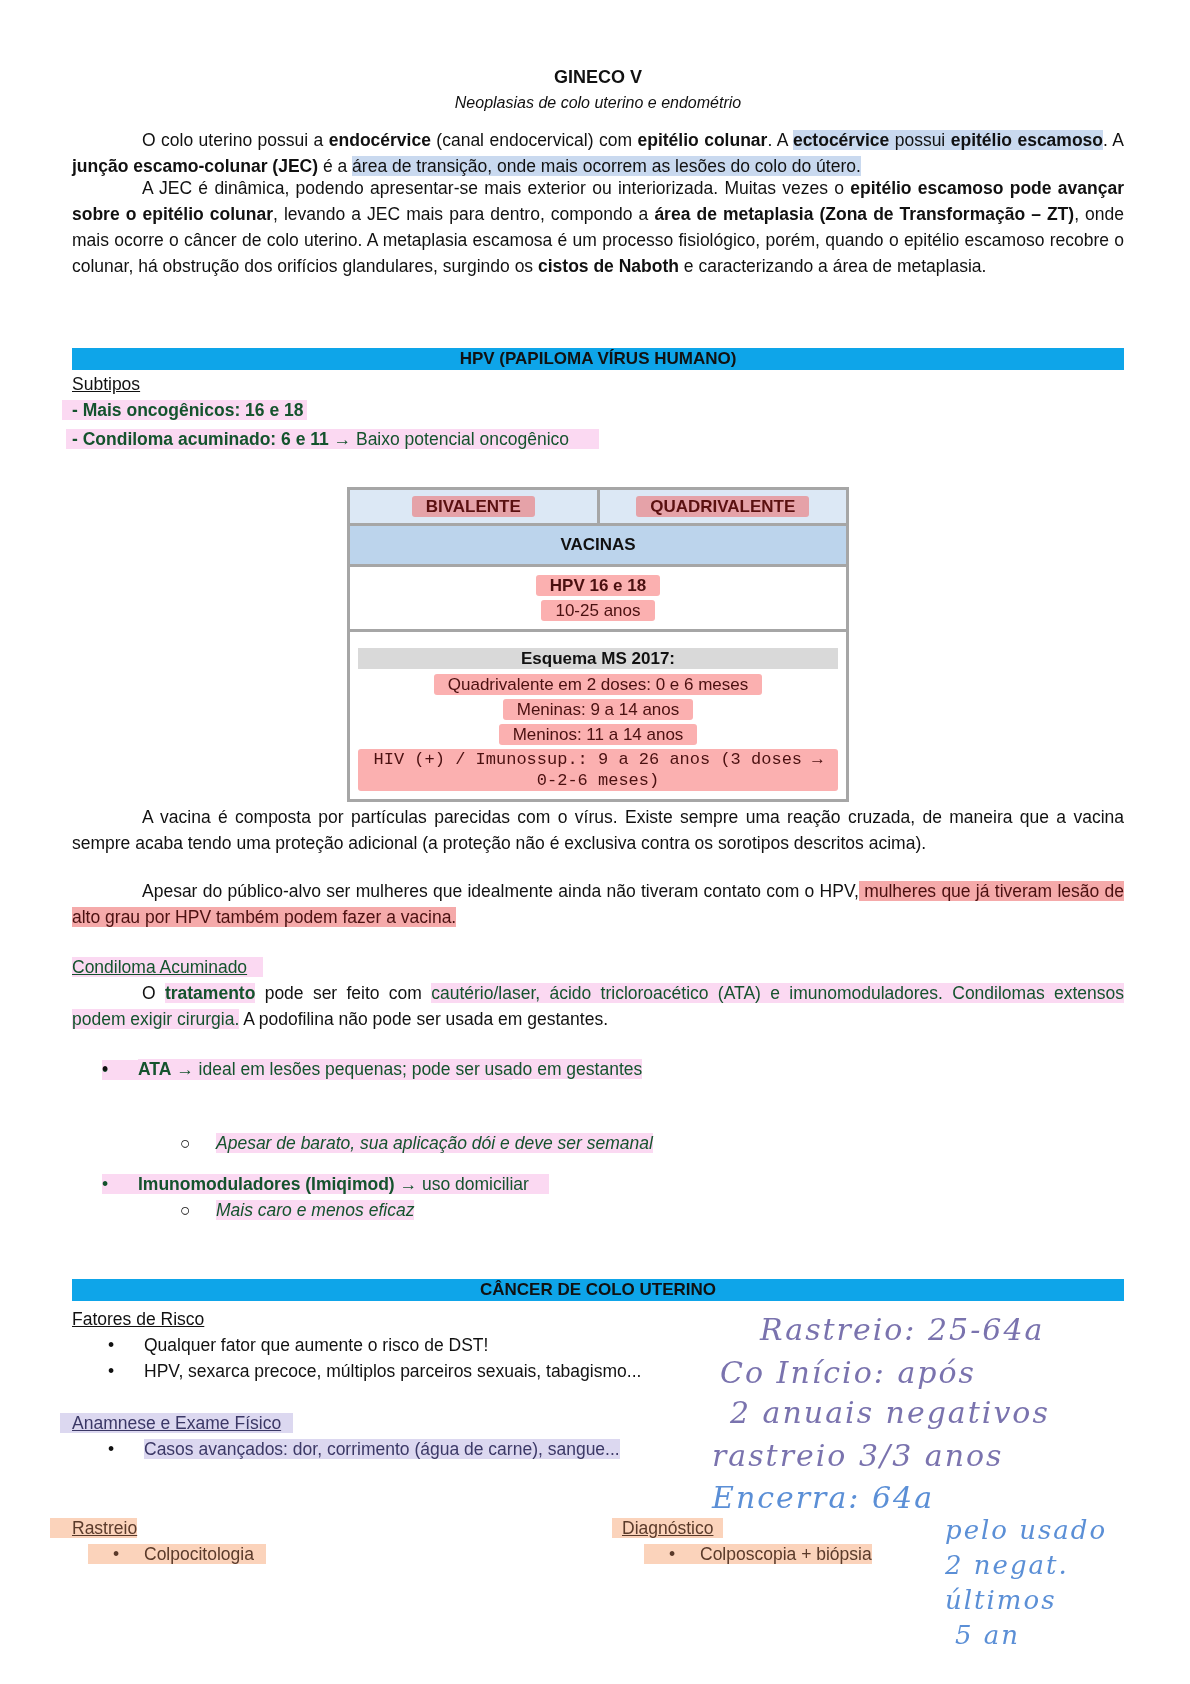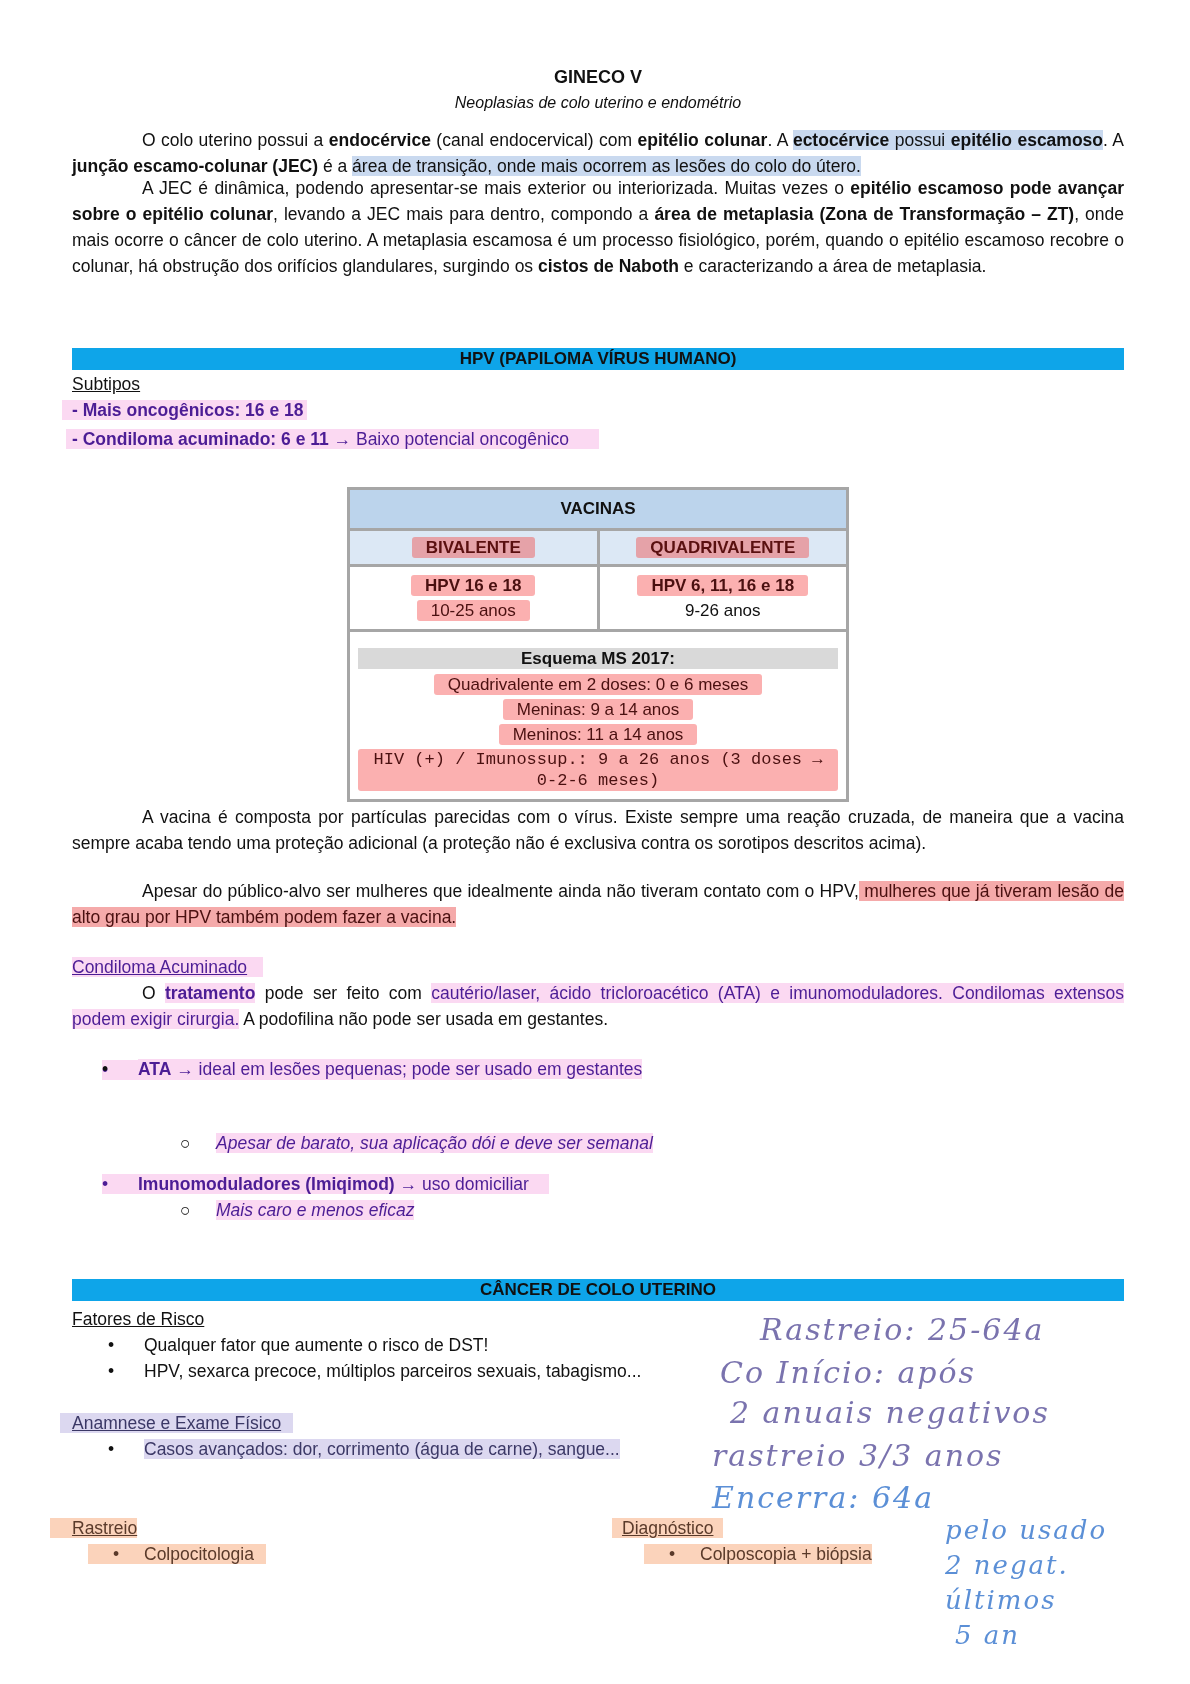--- a/index.html
+++ b/index.html
@@ -3,21 +3,21 @@
 <meta charset="utf-8">
 <style>
   html,body{margin:0;padding:0;background:#fff;}
   body{width:1190px;height:1684px;position:relative;font-family:"Liberation Sans",sans-serif;color:#111;overflow:hidden;}
   .page{position:absolute;left:72px;top:0;width:1052px;}
   .t{position:absolute;font-size:17.5px;line-height:26px;white-space:nowrap;}
   .just{white-space:normal;text-align:justify;width:1052px;}
   .center{text-align:center;width:1052px;left:0;}
   b{font-weight:bold;}
   .hl-blue{background:#c9d9ef;}
-  .hl-pink{background:#fbd9f2;color:#4c1d95;}
+  .hl-pink{background:#fbd9f2;color:#14532d;}
   .hl-red{background:#f5aaaa;color:#4a1010;}
   .hl-lav{background:#dcd8f0;color:#3b3866;}
   .hl-peach{background:#fbd3bb;color:#5a3a2a;}
   .u{text-decoration:underline;}
   .section-bar{position:absolute;left:0;width:1052px;height:22px;background:#0ea5e9;text-align:center;font-weight:bold;font-size:17px;line-height:22px;}
   .indent{display:inline-block;width:70px;}
   
   .vac{position:absolute;left:275px;top:487px;width:496px;border:3px solid #a6a6a6;font-size:17px;}
   .vac-row{display:flex;border-bottom:3px solid #a6a6a6;}
   .vac-row:last-child{border-bottom:none;}
@@ -46,35 +46,31 @@
 
   <div class="t just" style="top:175px;"><span class="indent"></span><span>A JEC é dinâmica, podendo apresentar-se mais exterior ou interiorizada. Muitas vezes o </span><b>epitélio escamoso pode avançar sobre o epitélio colunar</b><span>, levando a JEC mais para dentro, compondo a </span><b>área de metaplasia (Zona de Transformação – ZT)</b><span>, onde mais ocorre o câncer de colo uterino. A metaplasia escamosa é um processo fisiológico, porém, quando o epitélio escamoso recobre o colunar, há obstrução dos orifícios glandulares, surgindo os </span><b>cistos de Naboth</b><span> e caracterizando a área de metaplasia.</span></div>
 
   <div class="section-bar" style="top:348px;">HPV (PAPILOMA VÍRUS HUMANO)</div>
 
   <div class="t u" style="top:371px;">Subtipos</div>
   <div class="t" style="top:397px;left:-10px;"><b class="hl-pink" style="padding:0 4px 0 10px;">- Mais oncogênicos: 16 e 18</b></div>
   <div class="t" style="top:426px;left:-6px;"><span class="hl-pink" style="padding:0 30px 0 6px;"><b>- Condiloma acuminado: 6 e 11</b><span> → Baixo potencial oncogênico</span></span></div>
 
   <div class="vac">
-    <div class="vac-row" style="background:#bcd4ec;">
-      <div class="vac-cell" style="font-weight:bold;padding:9px 0;">VACINAS</div>
-    </div>
     <div class="vac-row" style="background:#dce8f5;">
       <div class="vac-cell"><span class="pill pill-dark">BIVALENTE</span></div>
       <div class="vac-cell"><span class="pill pill-dark">QUADRIVALENTE</span></div>
+    </div>
+    <div class="vac-row" style="background:#bcd4ec;">
+      <div class="vac-cell" style="font-weight:bold;padding:9px 0;">VACINAS</div>
     </div>
     <div class="vac-row">
       <div class="vac-cell" style="padding:8px 0;">
         <span class="pill pill-red" style="font-weight:bold;">HPV 16 e 18</span><br>
         <span class="pill pill-red" style="margin-top:4px;">10-25 anos</span>
-      </div>
-      <div class="vac-cell" style="padding:8px 0;">
-        <span class="pill pill-red" style="font-weight:bold;">HPV 6, 11, 16 e 18</span><br>
-        <span style="display:inline-block;margin-top:4px;line-height:21px;">9-26 anos</span>
       </div>
     </div>
     <div class="vac-row">
       <div class="vac-cell esq">
         <div class="esq-title">Esquema MS 2017:</div>
         <span class="pill pill-red">Quadrivalente em 2 doses: 0 e 6 meses</span><br>
         <span class="pill pill-red">Meninas: 9 a 14 anos</span><br>
         <span class="pill pill-red">Meninos: 11 a 14 anos</span><br>
         <span class="pill pill-red" style="padding:0 4px;font-family:Liberation Mono, monospace;">HIV (+) / Imunossup.: 9 a 26 anos (3 doses → 0-2-6 meses)</span>
       </div>

